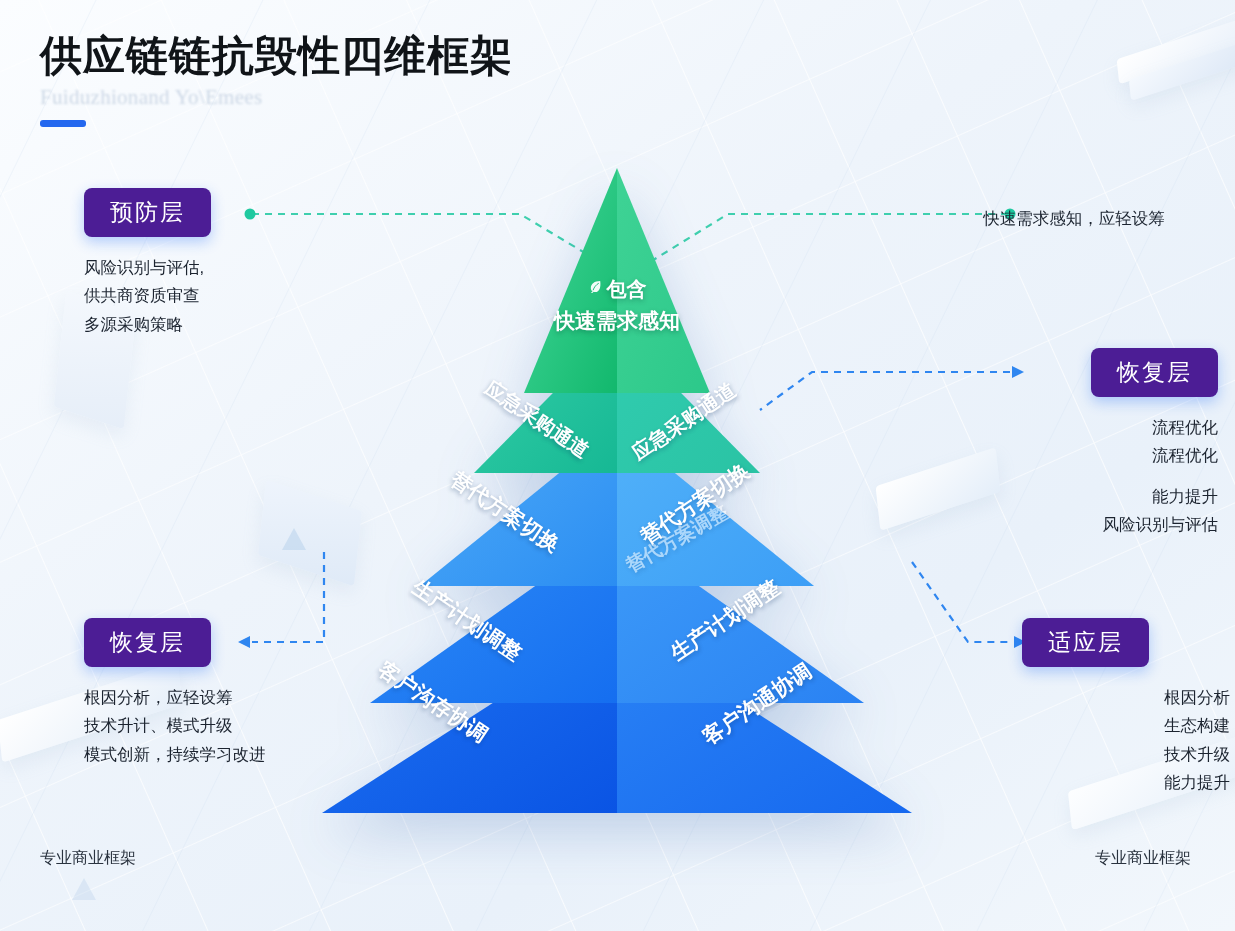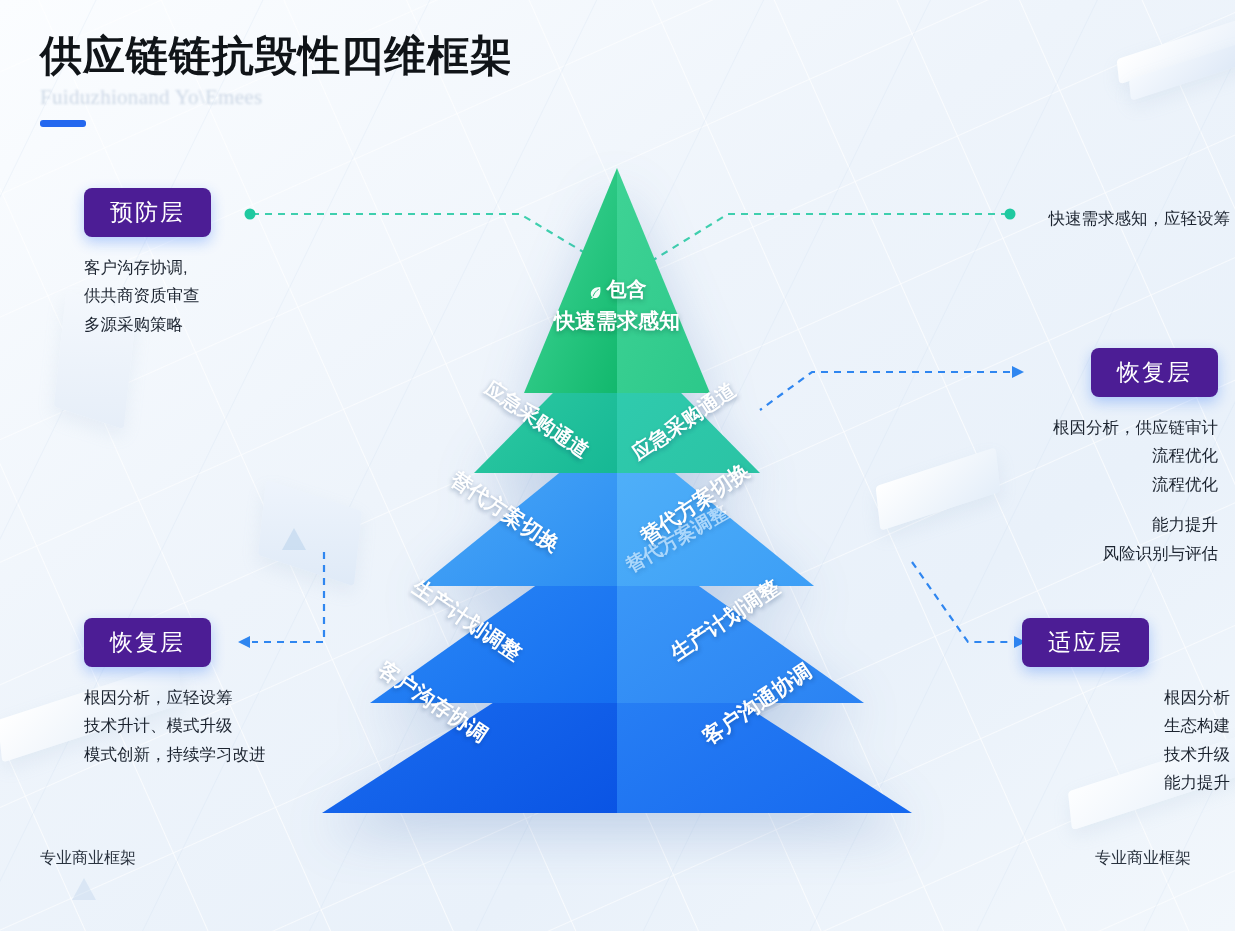--- a/index.html
+++ b/index.html
@@ -89,21 +89,21 @@
     pointer-events:none;
   }
   .lbl-left  { transform-origin:center; }
   .lbl-right { transform-origin:center; }
 
   .apex-txt {
     position:absolute; left:0; right:0; top:108px;
     text-align:center; color:#fff; font-weight:bold;
     text-shadow:0 2px 5px rgba(0,60,50,.35);
   }
-  .apex-line1 { font-size:20px; display:flex; align-items:center; justify-content:center; gap:4px; }
+  .apex-line1 { font-size:20px; display:flex; align-items:flex-start; justify-content:center; gap:4px; }
   .apex-line2 { font-size:21px; margin-top:4px; }
   .leaf-icon { display:inline-block; width:15px; height:15px; }
 
   
   .card { position:absolute; }
   .badge {
     display:inline-block; background:#4c1d95; color:#fff;
     font-size:23px; font-weight:normal; letter-spacing:2px;
     padding:9px 26px; border-radius:8px;
     box-shadow:0 5px 14px rgba(21,101,245,.30);
@@ -112,21 +112,21 @@
   .desc .gap { display:block; height:12px; }
   .align-l { text-align:left; }
   .align-r { text-align:right; }
 
   .c-prevent  { left:84px;  top:188px;  width:250px; }
   .c-recover-l{ left:84px;  top:618px;  width:290px; }
   .c-respond  { left:1018px;top:188px;  width:212px; }
   .c-recover-r{ left:930px; top:348px;  width:288px; }
   .c-adapt    { left:1022px;top:618px;  width:208px; }
   .c-respond .desc, .c-recover-r .desc, .c-adapt .desc { margin-left:-110px; width:auto; }
-  .c-respond .desc { margin-left:-100px; }
+  .c-respond .desc { margin-left:-100px;text-align:center; }
 
   
   .conn { position:absolute; inset:0; width:1235px; height:931px; pointer-events:none; }
 
   
   .footer-left  { position:absolute; left:40px;  top:848px; font-size:16px; color:#2a333f; }
   .footer-right { position:absolute; right:44px; top:848px; font-size:16px; color:#2a333f; }
 </style>
 </head>
 <body>
@@ -254,21 +254,21 @@
   <div class="tier-label lbl-left" style="left:112px; top:438px; font-size:21px; transform:rotate(34deg);">生产计划调整</div>
   <div class="tier-label lbl-right" style="left:370px; top:438px; font-size:21px; transform:rotate(-34deg);">生产计划调整</div>
 
   <div class="tier-label lbl-left" style="left:78px;  top:520px; font-size:21px; transform:rotate(34deg);">客户沟存协调</div>
   <div class="tier-label lbl-right" style="left:402px; top:522px; font-size:21px; transform:rotate(-34deg);">客户沟通协调</div>
 </div>
 
 <div class="card c-prevent">
   <div class="badge">预防层</div>
   <div class="desc align-l">
-    <div>客户沟存协调,</div>
+    <div>风险识别与评估,</div>
     <div>供共商资质审查</div>
     <div>多源采购策略</div>
   </div>
 </div>
 
 <div class="card c-recover-l">
   <div class="badge">恢复层</div>
   <div class="desc align-l">
     <div>根因分析，应轻设筹</div>
     <div>技术升计、模式升级</div>
@@ -280,21 +280,20 @@
   <div class="desc align-r">
     <div>快速需求感知，应轻设筹</div>
   </div>
 </div>
 
 <div class="card c-recover-r">
   <div style="text-align:right;">
     <span class="badge">恢复层</span>
   </div>
   <div class="desc align-r">
-    <div>根因分析，供应链审计</div>
     <div>流程优化</div>
     <div>流程优化</div>
     <span class="gap"></span>
     <div>能力提升</div>
     <div>风险识别与评估</div>
   </div>
 </div>
 
 <div class="card c-adapt">
   <div class="badge">适应层</div>

